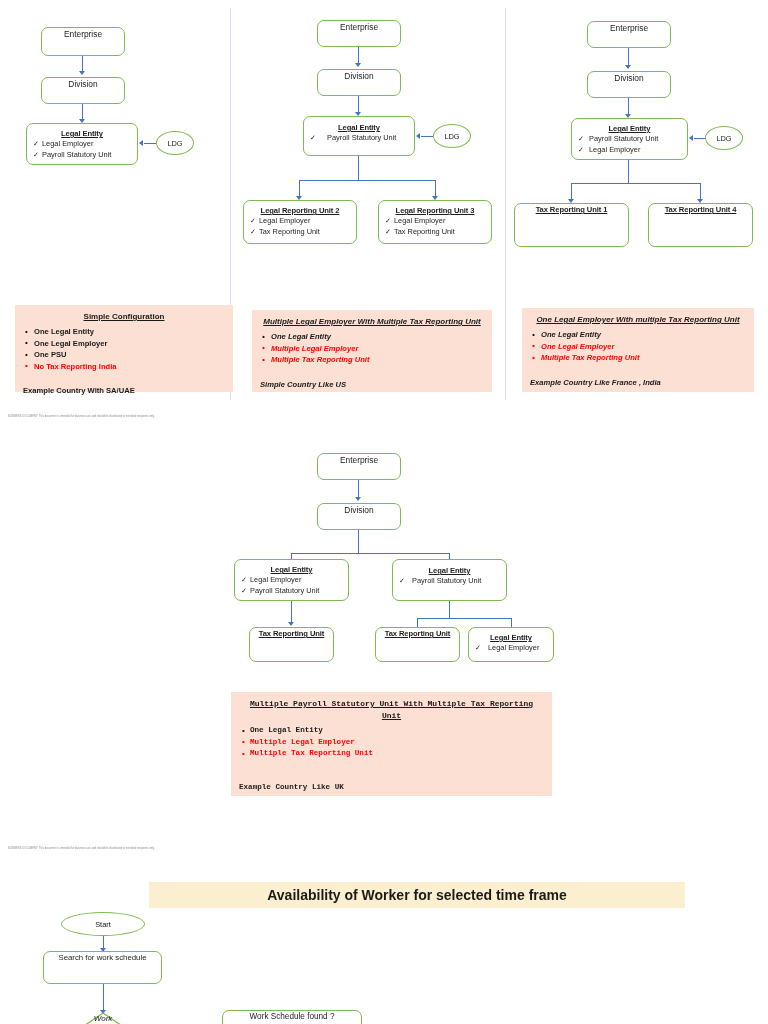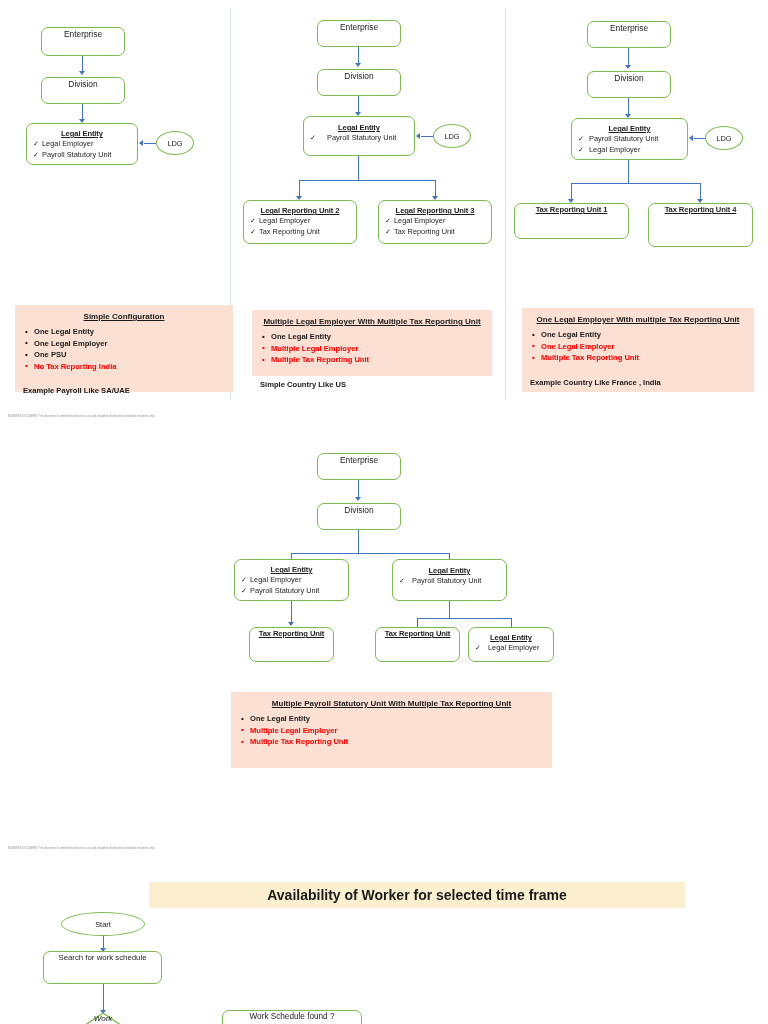--- a/index.html
+++ b/index.html
@@ -173,21 +173,21 @@
     </div>
 
     <div class="legend" style="left:15px;top:305px;width:218px;height:87px;">
       <div class="lg-title">Simple Configuration</div>
       <ul>
         <li>One Legal Entity</li>
         <li>One Legal Employer</li>
         <li>One PSU</li>
         <li class="red">No Tax Reporting India</li>
       </ul>
-      <div class="example">Example Payroll Like SA/UAE</div>
+      <div class="example">Example Country With SA/UAE</div>
     </div>
   </div>
 
   <div>
     <div class="node center" style="left:317px;top:20px;width:84px;height:27px;">
       <div class="plain">Enterprise</div>
     </div>
     <div class="vline" style="left:358px;top:47px;height:17px;"></div>
     <div class="arrow-d" style="left:355px;top:63px;"></div>
 
@@ -226,21 +226,21 @@
     </div>
 
     <div class="node" style="left:378px;top:200px;width:114px;height:44px;padding:4px 3px;">
       <div class="title">Legal Reporting Unit 3</div>
       <ul>
         <li>Legal Employer</li>
         <li>Tax Reporting Unit</li>
       </ul>
     </div>
 
-    <div class="legend" style="left:252px;top:310px;width:240px;height:66px;">
+    <div class="legend" style="left:252px;top:310px;width:240px;height:82px;font-style:italic;">
       <div class="lg-title">Multiple Legal Employer With Multiple Tax Reporting Unit</div>
       <ul>
         <li>One Legal Entity</li>
         <li class="red">Multiple Legal Employer</li>
         <li class="red">Multiple Tax Reporting Unit</li>
       </ul>
       <div class="example">Simple Country Like US</div>
     </div>
   </div>
 
@@ -271,28 +271,28 @@
       <span>LDG</span>
     </div>
 
     <div class="vline" style="left:628px;top:160px;height:23px;"></div>
     <div class="hline" style="left:571px;top:183px;width:130px;"></div>
     <div class="vline" style="left:571px;top:183px;height:17px;"></div>
     <div class="arrow-d" style="left:568px;top:199px;"></div>
     <div class="vline" style="left:700px;top:183px;height:17px;"></div>
     <div class="arrow-d" style="left:697px;top:199px;"></div>
 
-    <div class="node center" style="left:514px;top:203px;width:115px;height:36px;">
+    <div class="node center" style="left:514px;top:203px;width:115px;height:44px;">
       <div class="title">Tax Reporting Unit 1</div>
     </div>
     <div class="node center" style="left:648px;top:203px;width:105px;height:44px;">
       <div class="title">Tax Reporting Unit 4</div>
     </div>
 
-    <div class="legend" style="left:522px;top:308px;width:232px;height:84px;">
+    <div class="legend" style="left:522px;top:308px;width:232px;height:84px;font-style:italic;">
       <div class="lg-title">One Legal Employer With multiple Tax Reporting Unit</div>
       <ul>
         <li>One Legal Entity</li>
         <li class="red">One Legal Employer</li>
         <li class="red">Multiple Tax Reporting Unit</li>
       </ul>
       <div class="example">Example Country Like France , India</div>
     </div>
   </div>
 
@@ -348,27 +348,28 @@
   <div class="node center" style="left:375px;top:627px;width:85px;height:35px;">
     <div class="title">Tax Reporting Unit</div>
   </div>
   <div class="node" style="left:468px;top:627px;width:86px;height:35px;padding:4px 3px;">
     <div class="title">Legal Entity</div>
     <ul>
       <li style="padding-left:16px;">Legal Employer</li>
     </ul>
   </div>
 
-  <div class="legend" style="left:231px;top:692px;width:321px;height:76px;">
+  <div class="legend" style="left:231px;top:692px;width:321px;height:104px;font-family:Liberation Mono, monospace;">
     <div class="lg-title">Multiple Payroll Statutory Unit With Multiple Tax Reporting Unit</div>
     <ul>
       <li>One Legal Entity</li>
       <li class="red">Multiple Legal Employer</li>
       <li class="red">Multiple Tax Reporting Unit</li>
     </ul>
+    <div class="example" style="margin-top:22px;">Example Country Like UK</div>
   </div>
 
   <div class="footer" style="top:847px;">BUSINESS DOCUMENT: This document is intended for business use and should be distributed to intended recipients only.</div>
 </div>
 
 <div class="page">
   <div class="banner" style="left:110px;top:882px;width:536px;height:26px;">
     <span>Availability of Worker for selected time frame</span>
   </div>
 

